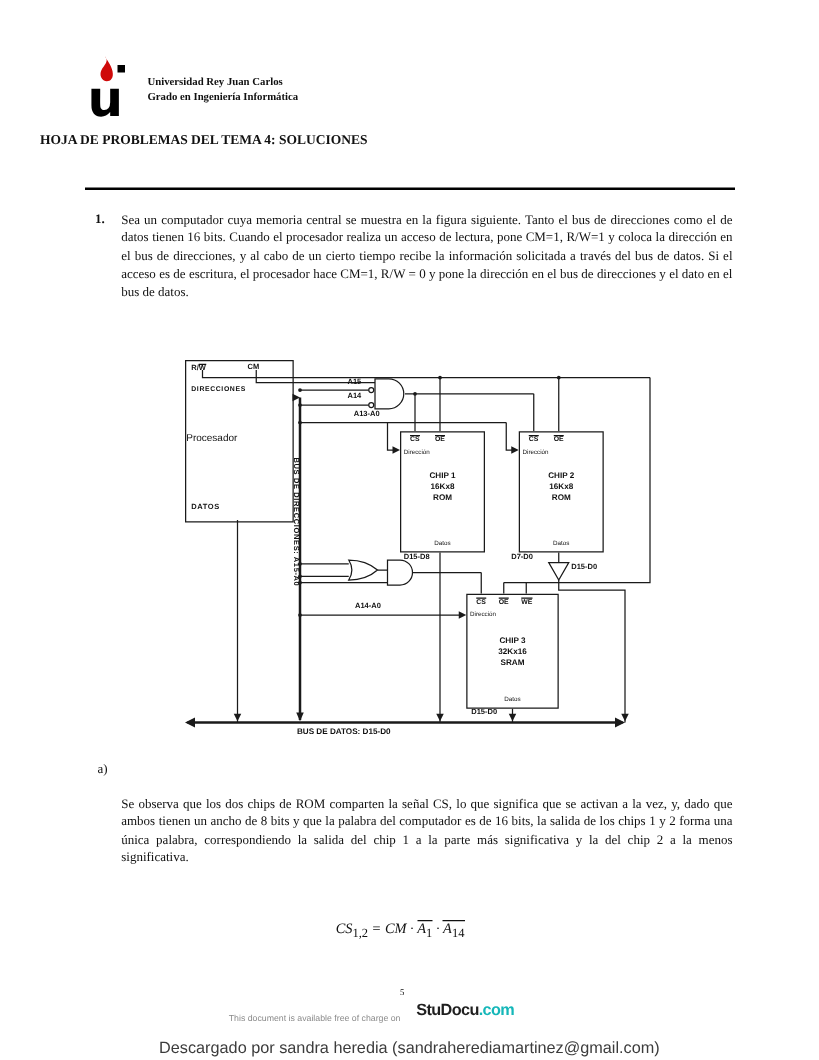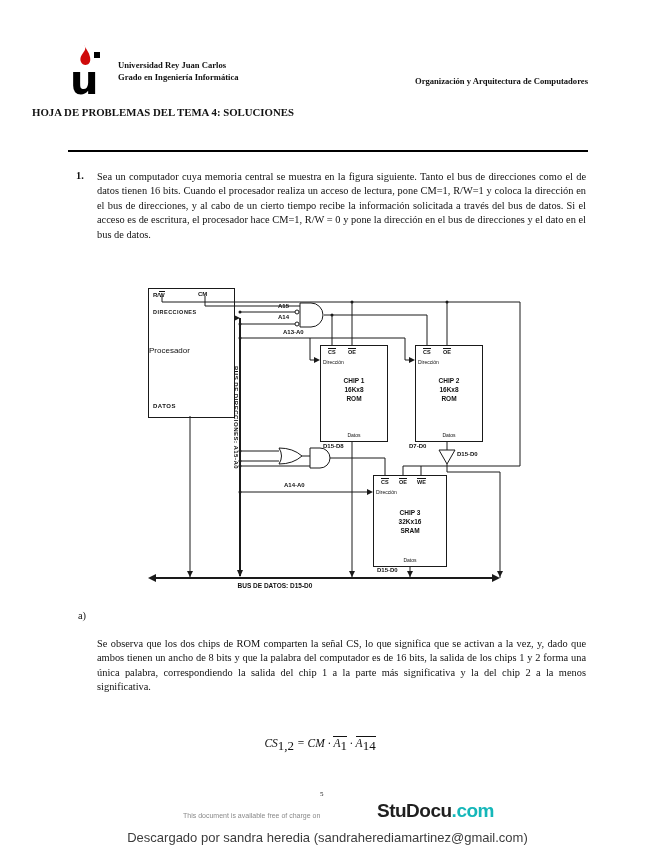--- a/index.html
+++ b/index.html
@@ -23,44 +23,43 @@
   .chip .pin{position:absolute;font-family:"Liberation Sans",sans-serif;font-weight:bold;font-size:5.5px;line-height:6px;}
   .chip .dir{position:absolute;left:2px;top:13px;font-family:"Liberation Sans",sans-serif;font-size:5px;line-height:6px;}
   .chip .nameblock{position:absolute;left:0;right:0;text-align:center;
                    font-family:"Liberation Sans",sans-serif;font-weight:bold;font-size:6.5px;line-height:9px;}
   .chip .datos{position:absolute;left:0;right:0;bottom:3px;text-align:center;
                font-family:"Liberation Sans",sans-serif;font-size:5px;line-height:6px;}
   .vtext{writing-mode:vertical-rl;letter-spacing:0.5px;}
   .ovt{display:inline-block;border-top:1px solid currentColor;line-height:1.05;}
   
   .equation{font-size:11.5px;font-style:italic;text-align:center;}
-  .equation sub{font-size:13px;font-style:normal;}
+  .equation sub{font-size:10px;font-style:normal;}
   
   .foot-notice{font-family:"Liberation Sans",sans-serif;font-size:7px;color:#8a8a8a;}
-  .brand{font-family:"Liberation Sans",sans-serif;font-weight:bold;font-size:19px;color:#1f1f1f;letter-spacing:-0.5px;margin-left:44px;}
+  .brand{font-family:"Liberation Sans",sans-serif;font-weight:bold;font-size:13px;color:#1f1f1f;letter-spacing:-0.5px;}
   .brand .dot{color:#15b7b9;}
   .downloaded{font-family:"Liberation Sans",sans-serif;font-size:13px;color:#3c3c3c;text-align:center;width:655px;left:0;}
   .pagenum{font-size:7px;}
   .logo-u{font-family:"DejaVu Sans",sans-serif;font-weight:bold;font-size:40px;line-height:40px;color:#000;}
 </style>
 </head>
 <body>
 
 <div id="page">
 
   <div class="abs" style="left:70px;top:44px;width:48px;height:62px;">
     <svg width="48" height="62" viewBox="0 0 48 62">
       <path d="M14,1 C19,7 8,10 11,18 C13,23 22,22 20,13 C19,8 16,5 14,1 z" fill="#cf0a0a"></path>
       <rect x="24" y="8" width="6" height="6" fill="#000"></rect>
     </svg>
     <div class="abs logo-u" style="left:0;top:16px;">u</div>
   </div>
   <div class="abs hdr" style="left:118px;top:60px;">Universidad Rey Juan Carlos</div>
   <div class="abs hdr" style="left:118px;top:72px;text-align:center;">Grado en Ingeniería Informática</div>
-  <div class="abs hdr" style="left:330px;top:76px;width:258px;text-align:right;">Organización y Arquitectura de Computadores</div>
 
   <div class="abs title-line" style="top:106px;">HOJA DE PROBLEMAS DEL TEMA 4: SOLUCIONES</div>
   <div class="abs rule" style="left:68px;top:150px;width:520px;"></div>
 
   <div class="abs marker" style="left:76px;top:170px;">1.</div>
   <div class="abs body-text" style="left:97px;top:170px;width:489px;">Sea un computador cuya memoria central se muestra en la figura siguiente. Tanto el bus de direcciones como el de datos tienen 16 bits. Cuando el procesador realiza un acceso de lectura, pone CM=1, R/W=1 y coloca la dirección en el bus de direcciones, y al cabo de un cierto tiempo recibe la información solicitada a través del bus de datos. Si el acceso es de escritura, el procesador hace CM=1, R/W = 0 y pone la dirección en el bus de direcciones y el dato en el bus de datos.</div>
 
   <div id="diagram">
     <svg width="655" height="333" viewBox="0 270 655 333">
 

